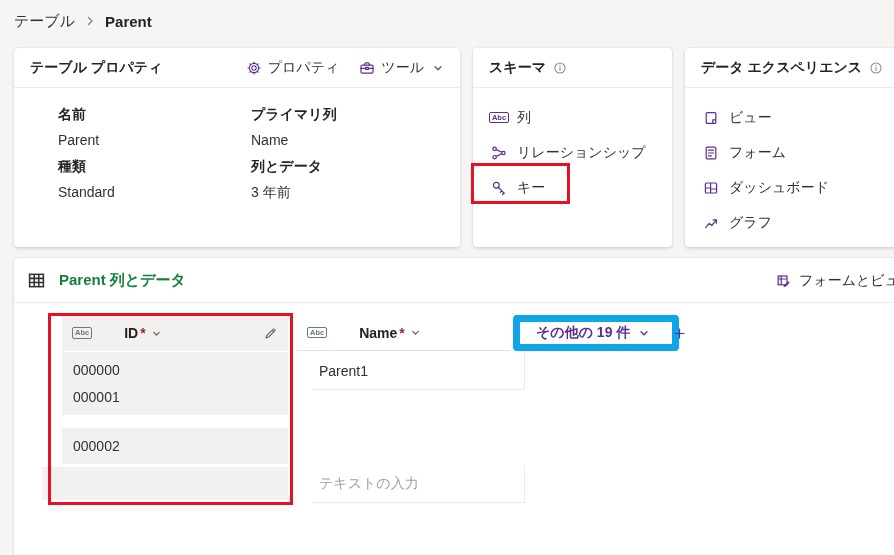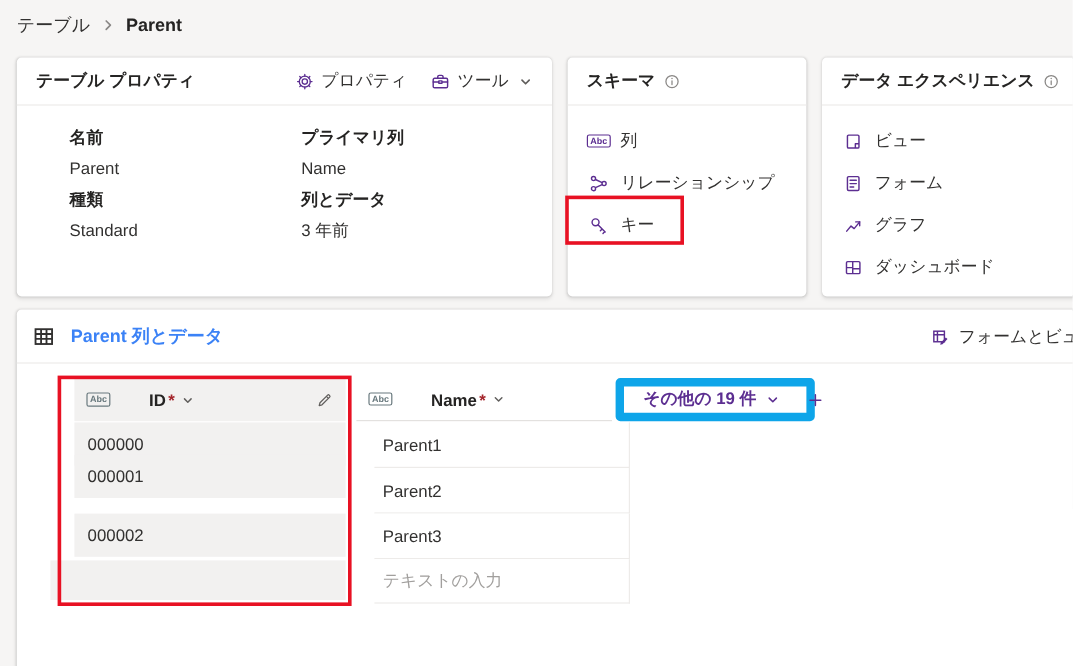--- a/index.html
+++ b/index.html
@@ -47,21 +47,21 @@
 
   .abc-badge { display: inline-block; font-size: 7.5px; font-weight: 700;
     border: 1px solid currentColor; border-radius: 2px; padding: 1px 2px;
     line-height: 1; letter-spacing: 0; }
 
   
   #card-data { left: 14px; top: 258px; width: 886px; height: 302px; }
   .data-header { position: relative; height: 45px; border-bottom: 1px solid #edebe9; }
   .data-title-wrap { position: absolute; left: 13px; top: 0; height: 45px;
     display: flex; align-items: center; gap: 13px; }
-  .data-title { font-size: 15px; font-weight: 700; color: #3b82f6; }
+  .data-title { font-size: 15px; font-weight: 700; color: #15803d; }
   .table-ic { color: #323130; display: flex; }
   .forms-views-link { position: absolute; left: 762px; top: 0; height: 45px;
     display: flex; align-items: center; gap: 7px; font-size: 14px; color: #323130;
     cursor: pointer; white-space: nowrap; }
   .forms-views-link .ic { color: #5C2E91; display: flex; }
 
   
   .gcell-gray { background: #f2f1f0; }
   .col-header { position: absolute; height: 36px; display: flex; align-items: center;
     padding: 0 10px; font-size: 14px; cursor: pointer; }
@@ -228,35 +228,35 @@
         <span class="ic">
           <svg width="16" height="16" viewBox="0 0 16 16" fill="none" stroke="currentColor" stroke-width="1.2" stroke-linecap="round">
               <rect x="3.2" y="2.2" width="9.6" height="11.6" rx="1"></rect>
               <path d="M5.4 5.2h5.2M5.4 8h5.2M5.4 10.8h3"></path>
             </svg>
         </span>
         <span>フォーム</span>
       </div>
       <div class="card-item">
         <span class="ic">
+          <svg width="16" height="16" viewBox="0 0 16 16" fill="none" stroke="currentColor" stroke-width="1.2">
+              <rect x="2.4" y="3" width="11.2" height="10" rx="1"></rect>
+              <path d="M7.6 3v10M7.6 9h6M2.4 8h5.2"></path>
+            </svg>
+        </span>
+        <span>ダッシュボード</span>
+      </div>
+      <div class="card-item">
+        <span class="ic">
           <svg width="16" height="16" viewBox="0 0 16 16" fill="none" stroke="currentColor" stroke-width="1.2" stroke-linecap="round" stroke-linejoin="round">
               <path d="M2.6 12.6l3.6-4.2 2.6 2.1 4.6-5.6"></path>
               <path d="M13.4 8.2V4.9h-3.3"></path>
             </svg>
         </span>
         <span>グラフ</span>
-      </div>
-      <div class="card-item">
-        <span class="ic">
-          <svg width="16" height="16" viewBox="0 0 16 16" fill="none" stroke="currentColor" stroke-width="1.2">
-              <rect x="2.4" y="3" width="11.2" height="10" rx="1"></rect>
-              <path d="M7.6 3v10M7.6 9h6M2.4 8h5.2"></path>
-            </svg>
-        </span>
-        <span>ダッシュボード</span>
       </div>
     </div>
   </div>
 
   <div class="card" id="card-data">
     <div class="data-header">
       <div class="data-title-wrap">
         <span class="table-ic">
           <svg width="19" height="19" viewBox="0 0 16 16" fill="none" stroke="currentColor" stroke-width="1.3">
               <rect x="2.2" y="2.8" width="11.6" height="10.4"></rect>
@@ -302,22 +302,20 @@
       <span class="abc-badge">Abc</span>
       <span class="col-name">Name</span>
       <span class="req">*</span>
       <span class="col-chev">
         <svg width="11" height="11" viewBox="0 0 12 12" fill="none" stroke="currentColor" stroke-width="1.3" stroke-linecap="round" stroke-linejoin="round">
             <path d="M3 4.8l3 3 3-3"></path>
           </svg>
       </span>
     </div>
     <div class="name-cell" style="top:94px">Parent1</div>
-    <div class="name-cell" style="top:132px">Parent2</div>
-    <div class="name-cell" style="top:170px">Parent3</div>
     <div class="name-cell placeholder" style="top:208px;height:37px">テキストの入力</div>
 
     <div class="more-cols">
       <span class="more-cols-label">その他の 19 件</span>
       <span class="chev">
         <svg width="12" height="12" viewBox="0 0 12 12" fill="none" stroke="currentColor" stroke-width="1.3" stroke-linecap="round" stroke-linejoin="round">
             <path d="M3 4.8l3 3 3-3"></path>
           </svg>
       </span>
       <span class="more-divider"></span>

